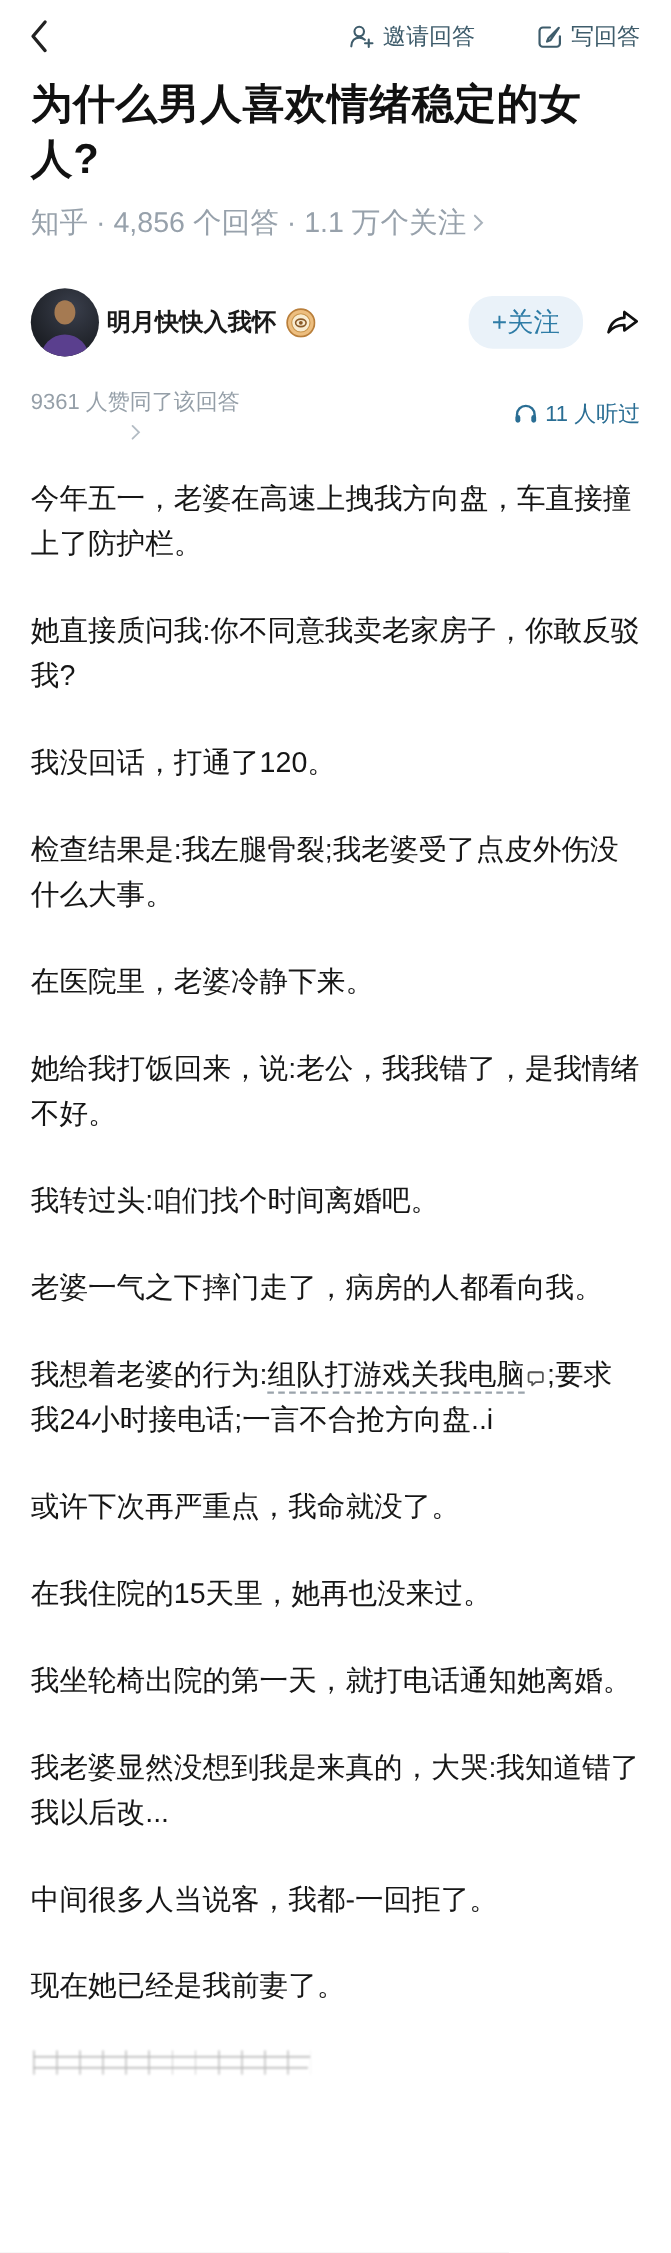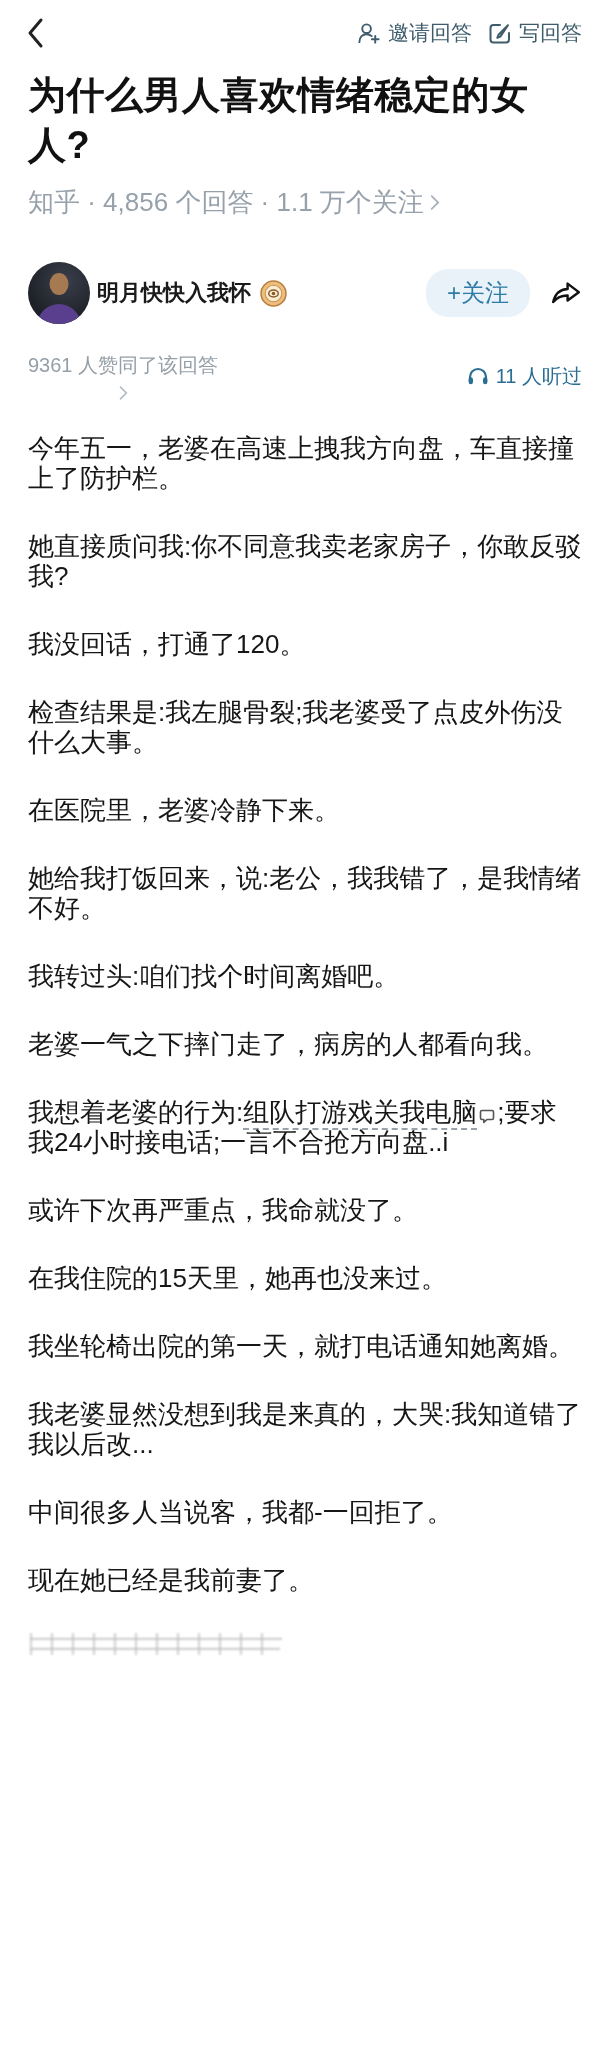--- a/index.html
+++ b/index.html
@@ -13,42 +13,42 @@
   }
   *{margin:0;padding:0;box-sizing:border-box;}
   html,body{background:#e9e9e9;}
   body{font-family:"Liberation Sans","DejaVu Sans",sans-serif;}
   .screen{
     width:610px;height:2048px;margin:0 auto;background:var(--bg);
     overflow:hidden;position:relative;color:var(--text);
   }
   
   .top-bar{display:flex;align-items:center;justify-content:space-between;padding:16px 28px 0 24px;height:50px;}
-  .top-actions{display:flex;align-items:flex-start;gap:16px;}
+  .top-actions{display:flex;align-items:flex-start;gap:56px;}
   .top-action{display:flex;align-items:center;gap:7px;color:var(--action);font-size:21px;font-weight:500;cursor:pointer;}
   .icon{display:inline-flex;align-items:center;justify-content:center;color:inherit;}
   
   .q-title{margin:20px 28px 0;font-size:38px;font-weight:700;color:#111;line-height:1.32;letter-spacing:.5px;}
   .q-stats{margin:15px 28px 0;display:flex;align-items:center;gap:5px;font-size:26px;color:var(--muted);}
   
   .author-row{margin:42px 28px 0;display:flex;align-items:center;}
   .avatar{width:62px;height:62px;border-radius:50%;position:relative;overflow:hidden;background:radial-gradient(circle at 60% 30%,#3a3f4c 0%,#1d2026 70%);flex:0 0 auto;cursor:pointer;}
   .avatar .head{position:absolute;top:11px;left:50%;transform:translateX(-50%);width:19px;height:22px;border-radius:50%;background:#a57a52;}
   .avatar .jersey{position:absolute;bottom:-7px;left:50%;transform:translateX(-50%);width:44px;height:27px;border-radius:22px 22px 0 0;background:#5a3f8e;}
   .author-name{margin-left:7px;font-size:22px;font-weight:600;color:#1a1a1a;cursor:pointer;}
   .badge{margin-left:9px;display:inline-flex;}
   .author-spacer{flex:1;}
   .follow-btn{background:var(--follow-bg);color:var(--follow-fg);font-size:24px;padding:8px 21px;border-radius:22px;border:none;cursor:pointer;font-family:inherit;}
   .share-btn{margin-left:20px;color:#111;cursor:pointer;}
   
   .meta-row{margin:28px 28px 0;display:flex;align-items:center;justify-content:space-between;font-size:20px;}
   .upvote-meta{display:flex;align-items:center;gap:6px;color:#959fa8;cursor:pointer;flex-direction:column;}
   .listen-meta{display:flex;align-items:center;gap:7px;color:var(--listen);cursor:pointer;}
   
-  .article{margin:32px 28px 12px;font-size:26px;line-height:30px;color:#161616;}
+  .article{margin:32px 28px 12px;font-size:26px;line-height:41px;color:#161616;}
   .article p{margin:0 0 38px;}
   .dashed-underline{border-bottom:2px dashed #9aa3ab;padding-bottom:1px;cursor:pointer;}
   .bubble-icon{display:inline-flex;position:relative;top:3px;margin:0 2px;color:#555;cursor:pointer;}
   
   .watermark{margin:2px 0 0 30px;width:252px;height:22px;opacity:.6;filter:blur(1px);
     background:
       linear-gradient(#8f8f8f,#8f8f8f) 0 5px/252px 1.6px no-repeat,
       linear-gradient(#8f8f8f,#8f8f8f) 0 15px/250px 1.6px no-repeat,
       repeating-linear-gradient(90deg,rgba(110,110,110,.55) 0 1.6px,rgba(0,0,0,0) 1.6px 21px);
   }

